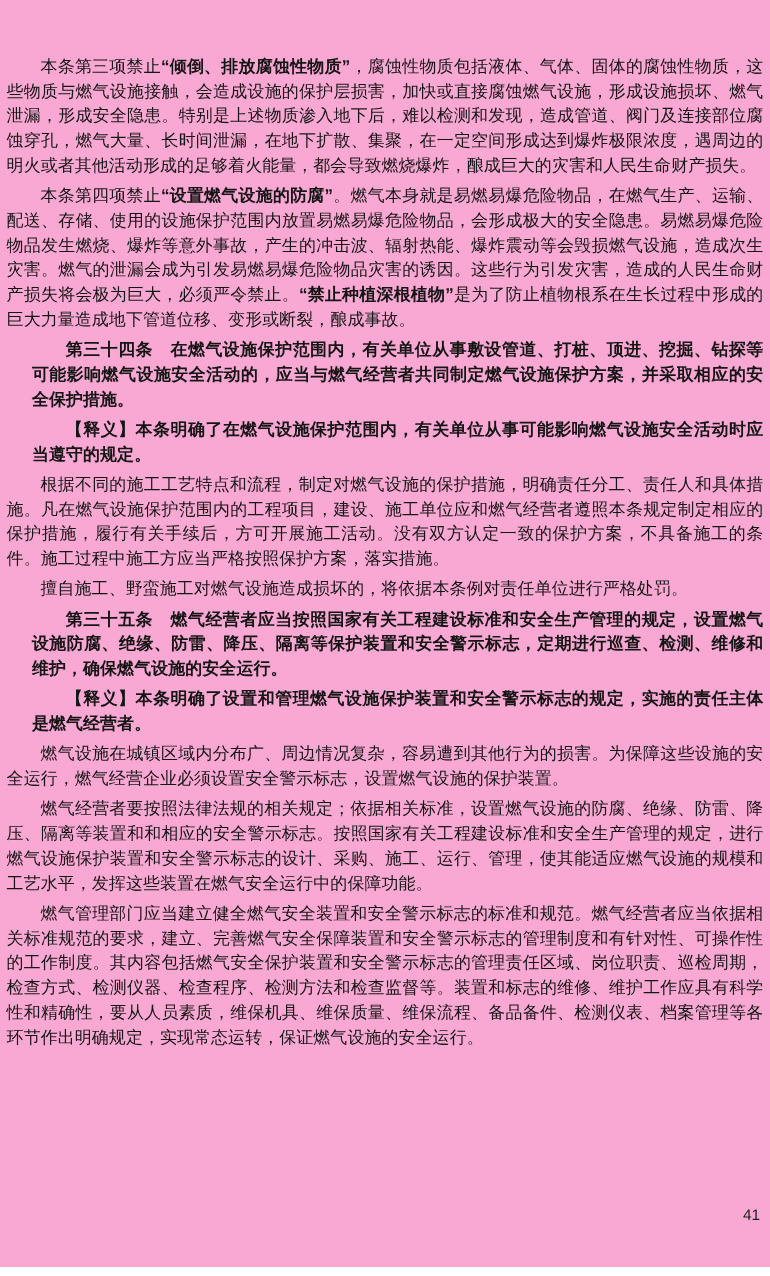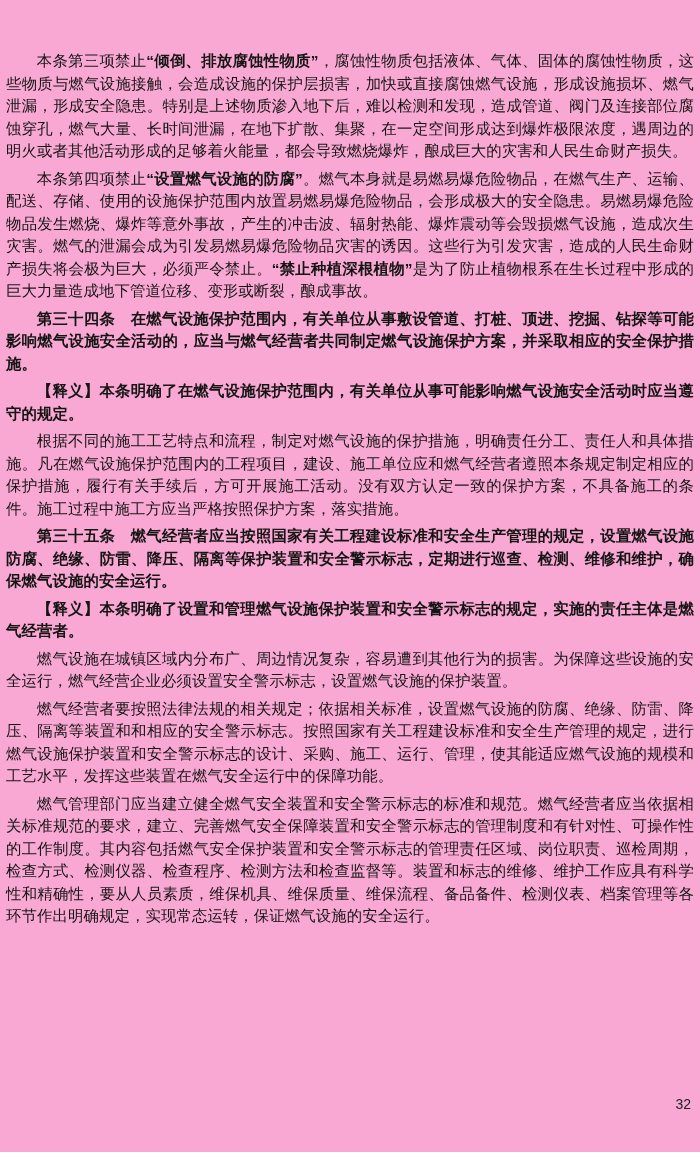--- a/index.html
+++ b/index.html
@@ -25,20 +25,21 @@
     line-height: 22.5px;
     text-align: justify;
     letter-spacing: 0.1px;
   }
   .doc-body p {
     margin: 0 0 5px 0;
     text-indent: 2em;
   }
   .doc-body p.bold-para {
     font-weight: 700;
+    margin-left: 23px;
   }
   .doc-body b {
     font-weight: 700;
   }
   .page-number {
     position: absolute;
     right: 9px;
     top: 1094px;
     font-size: 14px;
     line-height: 20px;
@@ -48,20 +49,21 @@
 </head>
 <body>
 
 <div class="page">
   <div class="doc-body">
       <p><span>本条第三项禁止</span><b>“倾倒、排放腐蚀性物质”</b><span>，腐蚀性物质包括液体、气体、固体的腐蚀性物质，这些物质与燃气设施接触，会造成设施的保护层损害，加快或直接腐蚀燃气设施，形成设施损坏、燃气泄漏，形成安全隐患。特别是上述物质渗入地下后，难以检测和发现，造成管道、阀门及连接部位腐蚀穿孔，燃气大量、长时间泄漏，在地下扩散、集聚，在一定空间形成达到爆炸极限浓度，遇周边的明火或者其他活动形成的足够着火能量，都会导致燃烧爆炸，酿成巨大的灾害和人民生命财产损失。</span></p>
       <p><span>本条第四项禁止</span><b>“设置燃气设施的防腐”</b><span>。燃气本身就是易燃易爆危险物品，在燃气生产、运输、配送、存储、使用的设施保护范围内放置易燃易爆危险物品，会形成极大的安全隐患。易燃易爆危险物品发生燃烧、爆炸等意外事故，产生的冲击波、辐射热能、爆炸震动等会毁损燃气设施，造成次生灾害。燃气的泄漏会成为引发易燃易爆危险物品灾害的诱因。这些行为引发灾害，造成的人民生命财产损失将会极为巨大，必须严令禁止。</span><b>“禁止种植深根植物”</b><span>是为了防止植物根系在生长过程中形成的巨大力量造成地下管道位移、变形或断裂，酿成事故。</span></p>
       <p class="bold-para"><b>第三十四条　在燃气设施保护范围内，有关单位从事敷设管道、打桩、顶进、挖掘、钻探等可能影响燃气设施安全活动的，应当与燃气经营者共同制定燃气设施保护方案，并采取相应的安全保护措施。</b></p>
       <p class="bold-para"><b>【释义】本条明确了在燃气设施保护范围内，有关单位从事可能影响燃气设施安全活动时应当遵守的规定。</b></p>
       <p><span>根据不同的施工工艺特点和流程，制定对燃气设施的保护措施，明确责任分工、责任人和具体措施。凡在燃气设施保护范围内的工程项目，建设、施工单位应和燃气经营者遵照本条规定制定相应的保护措施，履行有关手续后，方可开展施工活动。没有双方认定一致的保护方案，不具备施工的条件。施工过程中施工方应当严格按照保护方案，落实措施。</span></p>
+      <p><span>擅自施工、野蛮施工对燃气设施造成损坏的，将依据本条例对责任单位进行严格处罚。</span></p>
       <p class="bold-para"><b>第三十五条　燃气经营者应当按照国家有关工程建设标准和安全生产管理的规定，设置燃气设施防腐、绝缘、防雷、降压、隔离等保护装置和安全警示标志，定期进行巡查、检测、维修和维护，确保燃气设施的安全运行。</b></p>
       <p class="bold-para"><b>【释义】本条明确了设置和管理燃气设施保护装置和安全警示标志的规定，实施的责任主体是燃气经营者。</b></p>
       <p><span>燃气设施在城镇区域内分布广、周边情况复杂，容易遭到其他行为的损害。为保障这些设施的安全运行，燃气经营企业必须设置安全警示标志，设置燃气设施的保护装置。</span></p>
       <p><span>燃气经营者要按照法律法规的相关规定；依据相关标准，设置燃气设施的防腐、绝缘、防雷、降压、隔离等装置和和相应的安全警示标志。按照国家有关工程建设标准和安全生产管理的规定，进行燃气设施保护装置和安全警示标志的设计、采购、施工、运行、管理，使其能适应燃气设施的规模和工艺水平，发挥这些装置在燃气安全运行中的保障功能。</span></p>
       <p><span>燃气管理部门应当建立健全燃气安全装置和安全警示标志的标准和规范。燃气经营者应当依据相关标准规范的要求，建立、完善燃气安全保障装置和安全警示标志的管理制度和有针对性、可操作性的工作制度。其内容包括燃气安全保护装置和安全警示标志的管理责任区域、岗位职责、巡检周期，检查方式、检测仪器、检查程序、检测方法和检查监督等。装置和标志的维修、维护工作应具有科学性和精确性，要从人员素质，维保机具、维保质量、维保流程、备品备件、检测仪表、档案管理等各环节作出明确规定，实现常态运转，保证燃气设施的安全运行。</span></p>
     </div>
-  <div class="page-number">32</div>
+  <div class="page-number">41</div>
 </div>
 
 </body></html>

